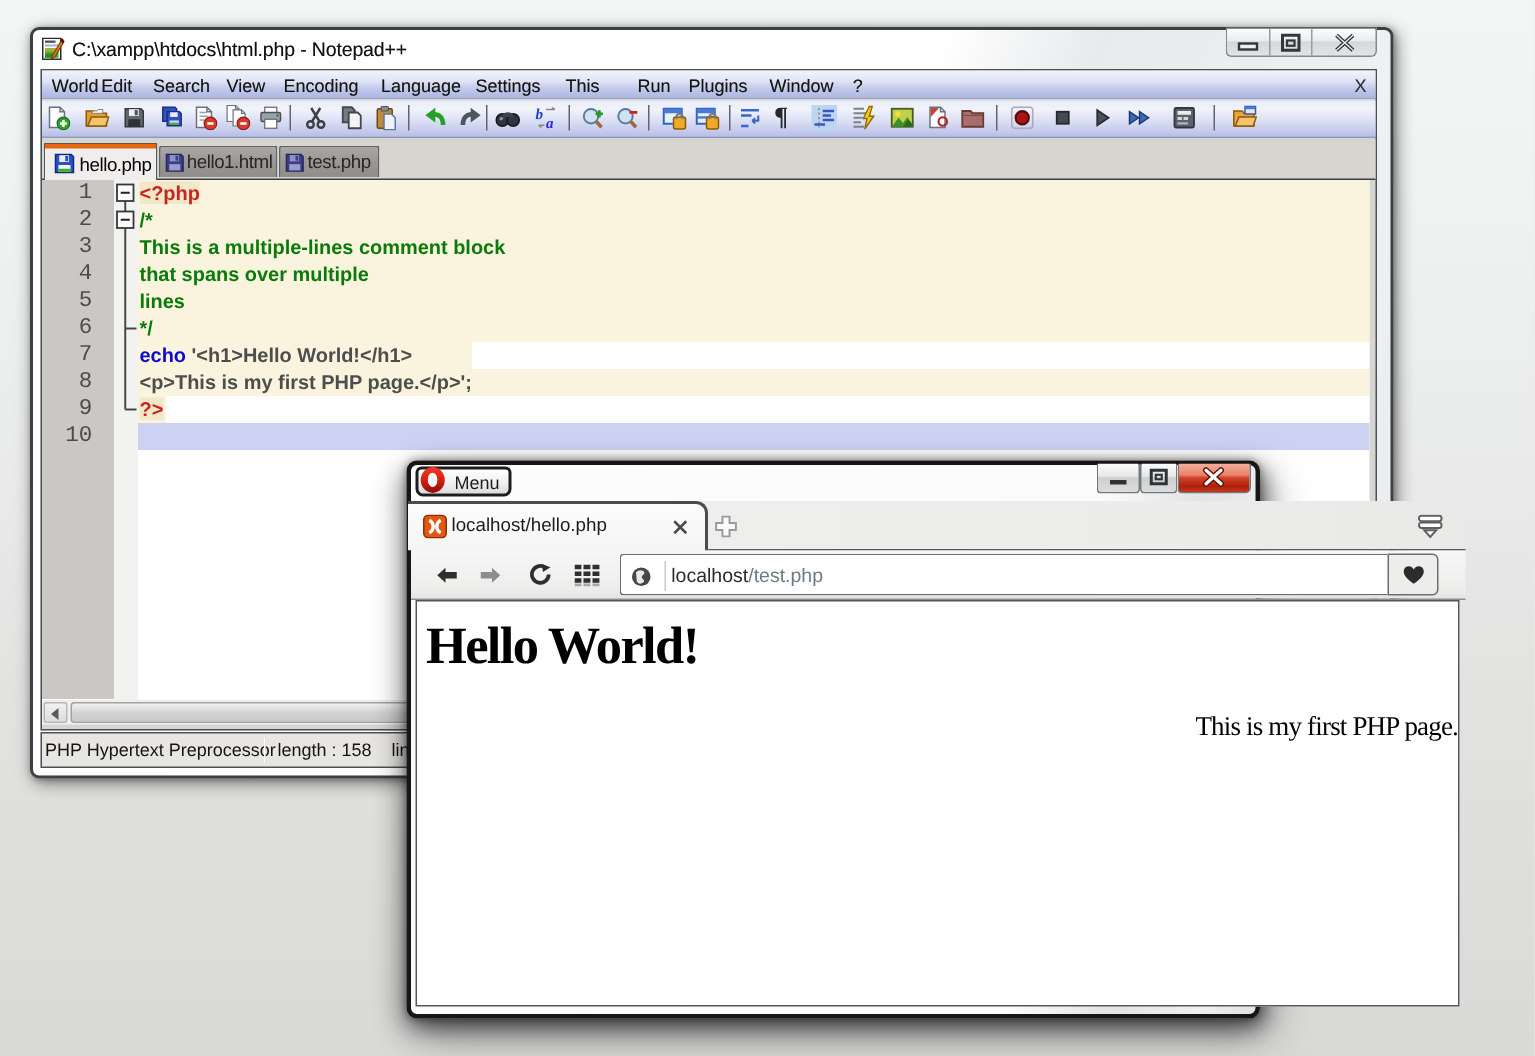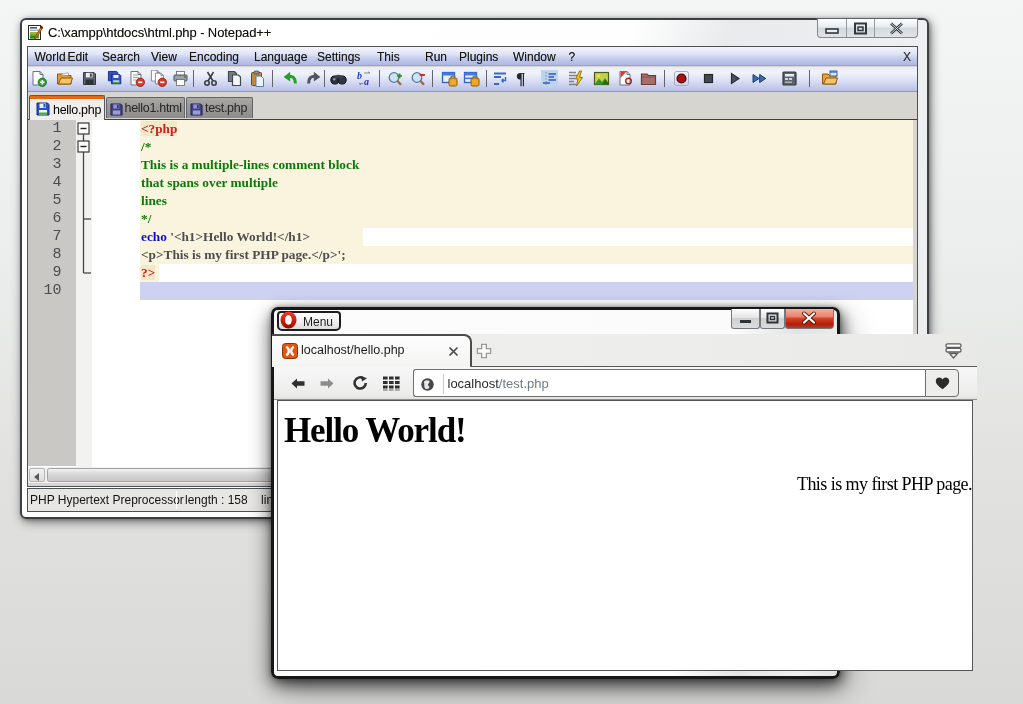--- a/index.html
+++ b/index.html
@@ -67,22 +67,22 @@
   #npp-gutter { left:0; top:0; width:48px; height:346px; background:#c9c8c5; }
   #npp-fold { left:48px; top:0; width:16px; height:347px; background:#f2f2f0; }
   #npp-lines {
     position:absolute; left:0; top:0; width:33.5px; text-align:right;
     font-family:"Liberation Mono", monospace; font-size:15px; line-height:18px; color:#4c4c50;
   }
   #npp-code {
     position:absolute; left:64px; top:0; right:0; height:346px;
   }
   .crow { position:absolute; left:0; width:100%; height:18px; background:#faf4df;
-    font-family:Liberation Serif, serif; font-size:13.3px; font-weight:700; line-height:18px;
-    white-space:pre; color:#4d4d4d; padding-left:1px;margin-left:48px; }
+    font-family:Liberation Sans, sans-serif; font-size:13.3px; font-weight:700; line-height:18px;
+    white-space:pre; color:#4d4d4d; padding-left:1px; }
   .cm { color:#0a7a0a; }
   .kw { color:#0d0dc9; }
   .tag { color:#c7251d; background:#f1e8ca; }
 
   #npp-hscroll { left:0; top:420px; width:885px; height:16px; background:#f1f0ee; }
   
   #npp-status {
     left:5px; top:468px; width:891px; height:24px;
     border:1px solid #4d5154; background:#e8e6e3;
     font-size:13px; color:#141414;

